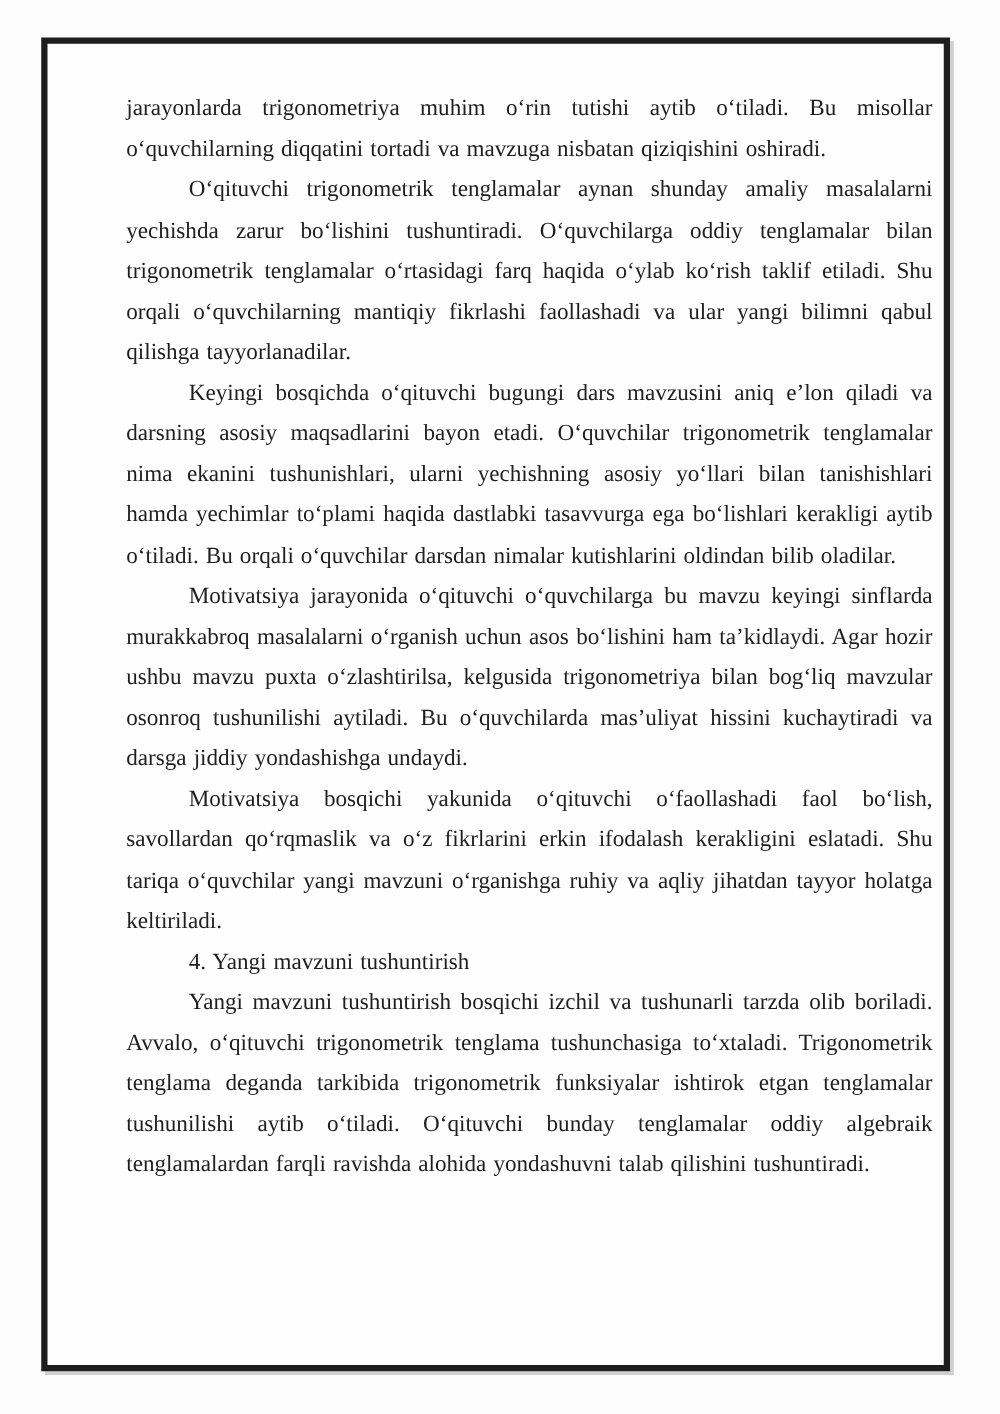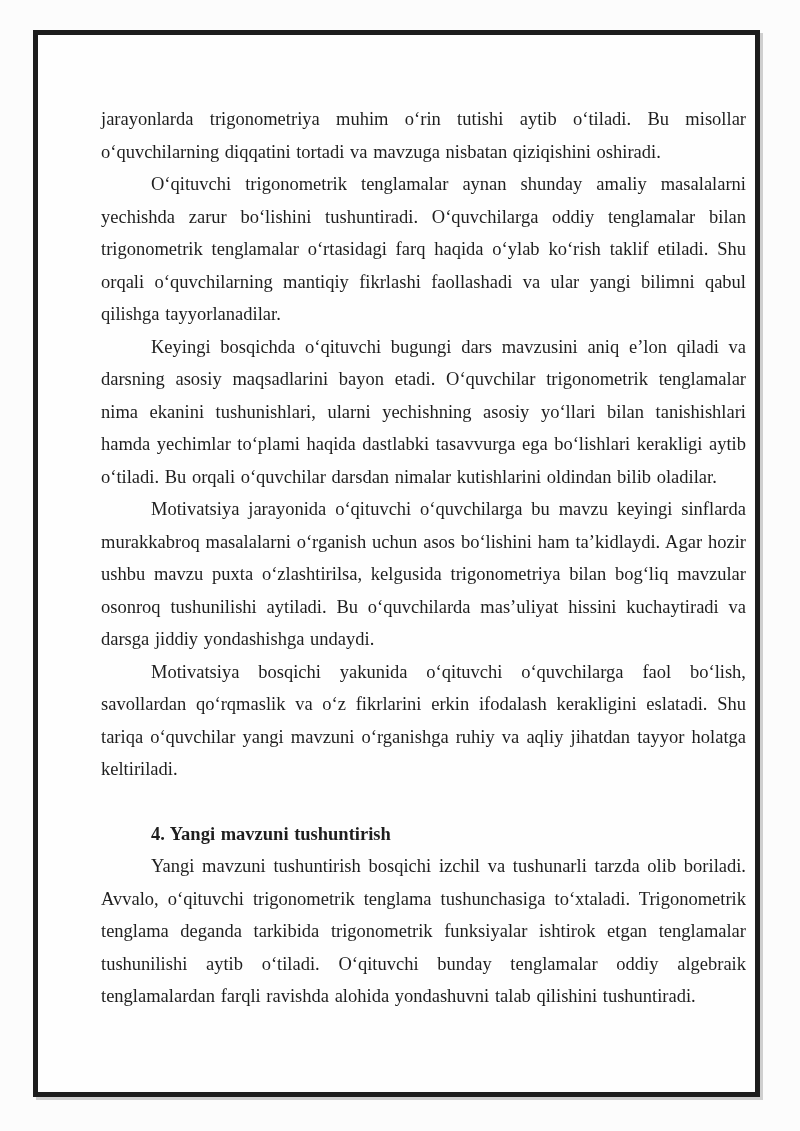--- a/index.html
+++ b/index.html
@@ -30,33 +30,32 @@
   }
   .para {
     margin: 0;
     font-size: 18.5px;
     line-height: 32.5px;
     color: #1e1e1e;
     text-align: justify;
     text-indent: 50px;
     word-spacing: 1px;
   }
-  .para.continuation { text-indent: 0; margin-top: 32px; }
+  .para.continuation { text-indent: 0; }
   .para.heading {
-    font-weight: 700;
+    font-weight: 400;
     text-align: left;
-    margin-top: 32px;
   }
 </style>
 </head>
 <body>
 
 <div class="page-frame">
   <div class="doc-content">
     <p class="para continuation">jarayonlarda trigonometriya muhim o‘rin tutishi aytib o‘tiladi. Bu misollar o‘quvchilarning diqqatini tortadi va mavzuga nisbatan qiziqishini oshiradi.</p>
     <p class="para">O‘qituvchi trigonometrik tenglamalar aynan shunday amaliy masalalarni yechishda zarur bo‘lishini tushuntiradi. O‘quvchilarga oddiy tenglamalar bilan trigonometrik tenglamalar o‘rtasidagi farq haqida o‘ylab ko‘rish taklif etiladi. Shu orqali o‘quvchilarning mantiqiy fikrlashi faollashadi va ular yangi bilimni qabul qilishga tayyorlanadilar.</p>
     <p class="para">Keyingi bosqichda o‘qituvchi bugungi dars mavzusini aniq e’lon qiladi va darsning asosiy maqsadlarini bayon etadi. O‘quvchilar trigonometrik tenglamalar nima ekanini tushunishlari, ularni yechishning asosiy yo‘llari bilan tanishishlari hamda yechimlar to‘plami haqida dastlabki tasavvurga ega bo‘lishlari kerakligi aytib o‘tiladi. Bu orqali o‘quvchilar darsdan nimalar kutishlarini oldindan bilib oladilar.</p>
     <p class="para">Motivatsiya jarayonida o‘qituvchi o‘quvchilarga bu mavzu keyingi sinflarda murakkabroq masalalarni o‘rganish uchun asos bo‘lishini ham ta’kidlaydi. Agar hozir ushbu mavzu puxta o‘zlashtirilsa, kelgusida trigonometriya bilan bog‘liq mavzular osonroq tushunilishi aytiladi. Bu o‘quvchilarda mas’uliyat hissini kuchaytiradi va darsga jiddiy yondashishga undaydi.</p>
-    <p class="para">Motivatsiya bosqichi yakunida o‘qituvchi o‘quvchilarga faol bo‘lish, savollardan qo‘rqmaslik va o‘z fikrlarini erkin ifodalash kerakligini eslatadi. Shu tariqa o‘quvchilar yangi mavzuni o‘rganishga ruhiy va aqliy jihatdan tayyor holatga keltiriladi.</p>
+    <p class="para">Motivatsiya bosqichi yakunida o‘qituvchi o‘faollashadi faol bo‘lish, savollardan qo‘rqmaslik va o‘z fikrlarini erkin ifodalash kerakligini eslatadi. Shu tariqa o‘quvchilar yangi mavzuni o‘rganishga ruhiy va aqliy jihatdan tayyor holatga keltiriladi.</p>
     <p class="para heading">4. Yangi mavzuni tushuntirish</p>
     <p class="para">Yangi mavzuni tushuntirish bosqichi izchil va tushunarli tarzda olib boriladi. Avvalo, o‘qituvchi trigonometrik tenglama tushunchasiga to‘xtaladi. Trigonometrik tenglama deganda tarkibida trigonometrik funksiyalar ishtirok etgan tenglamalar tushunilishi aytib o‘tiladi. O‘qituvchi bunday tenglamalar oddiy algebraik tenglamalardan farqli ravishda alohida yondashuvni talab qilishini tushuntiradi.</p>
   </div>
 </div>
 
 </body></html>

